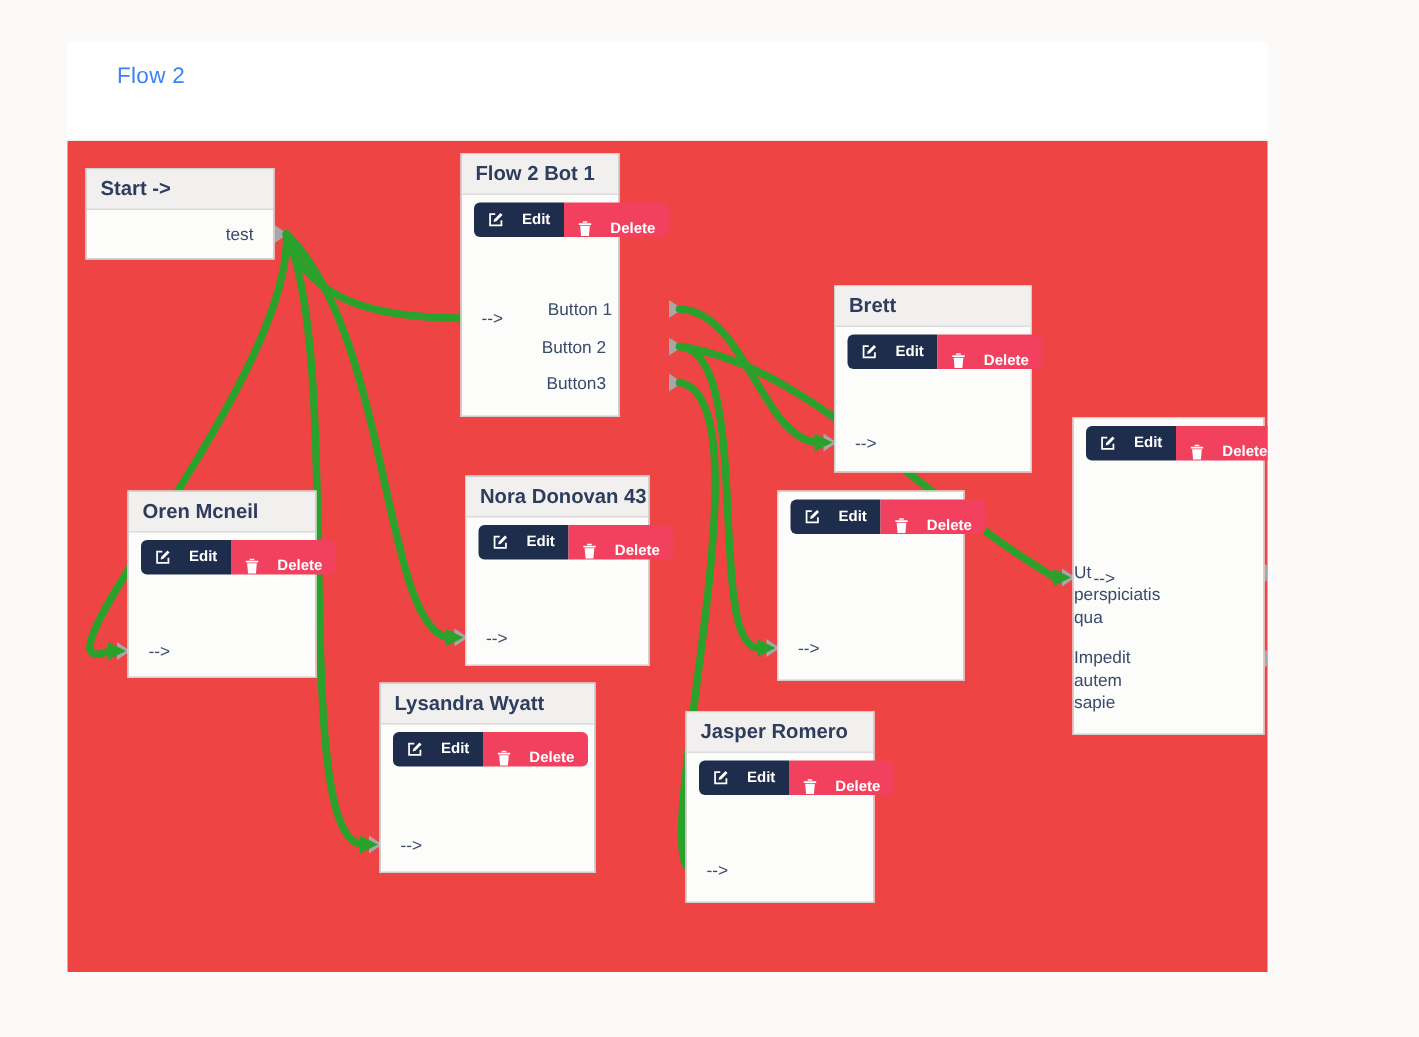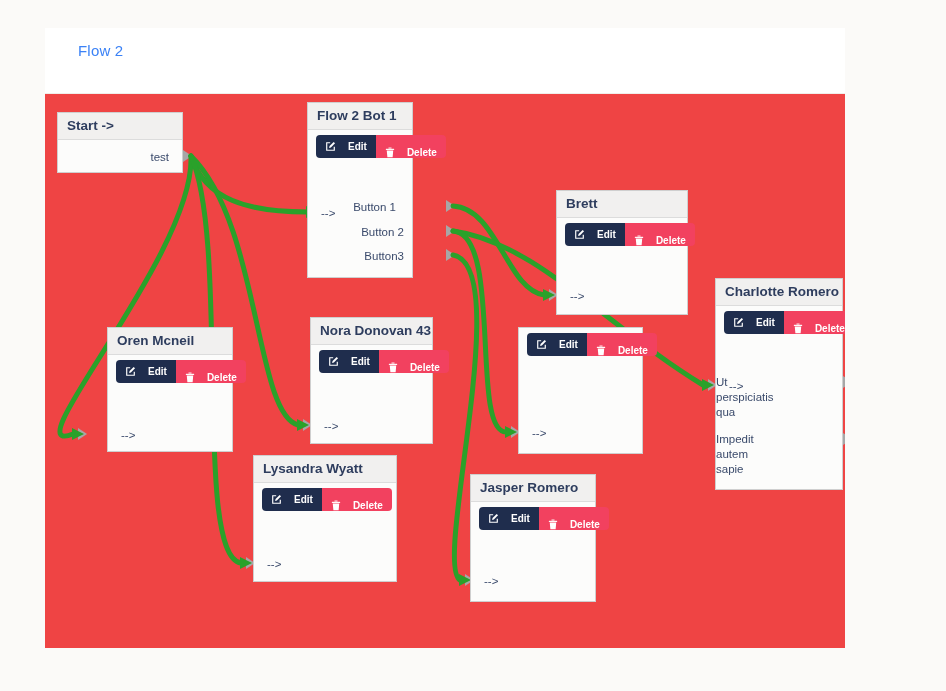--- a/index.html
+++ b/index.html
@@ -110,21 +110,21 @@
           <button class="btn btn-delete">
             <svg width="10" height="11" viewBox="0 0 14 16">
               <path d="M1 2.6h12v1.7H1z" fill="#fff"></path>
               <path d="M4.8.8h4.4v1.4H4.8z" fill="#fff"></path>
               <path d="M2.3 5.2h9.4L10.8 15H3.2z" fill="#fff"></path>
             </svg>
             <span>Delete</span>
           </button>
         </div>
         <div class="in-row" style="top: 98px;">--&gt;</div>
-        <div class="out-row" style="top: 92px; padding-right: 16px;">Button 1</div>
+        <div class="out-row" style="top: 92px; padding-right: 4px;">Button 1</div>
         <div class="out-row" style="top: 117px; padding-right: 8px;">Button 2</div>
         <div class="out-row" style="top: 141px; padding-right: 8px;">Button3</div>
       </div>
       <div class="node" style="left: 511px; top: 96px; width: 132px; height: 125px;">
         <div class="node-header">Brett</div>
         <div class="btn-row">
           <button class="btn btn-edit">
             <svg width="11" height="11" viewBox="0 0 16 16">
               <path d="M13.5 8.5v5h-11v-11h5" fill="none" stroke="#fff" stroke-width="1.7"></path>
               <path d="M6.6 7.4l6-6 2 2-6 6-2.7.7z" fill="#fff"></path>
@@ -135,21 +135,21 @@
             <svg width="10" height="11" viewBox="0 0 14 16">
               <path d="M1 2.6h12v1.7H1z" fill="#fff"></path>
               <path d="M4.8.8h4.4v1.4H4.8z" fill="#fff"></path>
               <path d="M2.3 5.2h9.4L10.8 15H3.2z" fill="#fff"></path>
             </svg>
             <span>Delete</span>
           </button>
         </div>
         <div class="in-row" style="top: 93px;">--&gt;</div>
       </div>
-      <div class="node" style="left: 40px; top: 233px; width: 126px; height: 125px; margin-left: 22px;">
+      <div class="node" style="left: 40px; top: 233px; width: 126px; height: 125px;">
         <div class="node-header">Oren Mcneil</div>
         <div class="btn-row">
           <button class="btn btn-edit">
             <svg width="11" height="11" viewBox="0 0 16 16">
               <path d="M13.5 8.5v5h-11v-11h5" fill="none" stroke="#fff" stroke-width="1.7"></path>
               <path d="M6.6 7.4l6-6 2 2-6 6-2.7.7z" fill="#fff"></path>
             </svg>
             <span>Edit</span>
           </button>
           <button class="btn btn-delete">
@@ -218,21 +218,21 @@
             <svg width="10" height="11" viewBox="0 0 14 16">
               <path d="M1 2.6h12v1.7H1z" fill="#fff"></path>
               <path d="M4.8.8h4.4v1.4H4.8z" fill="#fff"></path>
               <path d="M2.3 5.2h9.4L10.8 15H3.2z" fill="#fff"></path>
             </svg>
             <span>Delete</span>
           </button>
         </div>
         <div class="in-row" style="top: 93px;">--&gt;</div>
       </div>
-      <div class="node" style="left: 425px; top: 380px; width: 126px; height: 128px;">
+      <div class="node" style="left: 412px; top: 380px; width: 126px; height: 128px;">
         <div class="node-header">Jasper Romero</div>
         <div class="btn-row">
           <button class="btn btn-edit">
             <svg width="11" height="11" viewBox="0 0 16 16">
               <path d="M13.5 8.5v5h-11v-11h5" fill="none" stroke="#fff" stroke-width="1.7"></path>
               <path d="M6.6 7.4l6-6 2 2-6 6-2.7.7z" fill="#fff"></path>
             </svg>
             <span>Edit</span>
           </button>
           <button class="btn btn-delete">
@@ -240,21 +240,20 @@
               <path d="M1 2.6h12v1.7H1z" fill="#fff"></path>
               <path d="M4.8.8h4.4v1.4H4.8z" fill="#fff"></path>
               <path d="M2.3 5.2h9.4L10.8 15H3.2z" fill="#fff"></path>
             </svg>
             <span>Delete</span>
           </button>
         </div>
         <div class="in-row" style="top: 94px;">--&gt;</div>
       </div>
       <div class="node" style="left: 670px; top: 184px; width: 128px; height: 212px;">
-        <div class="node-header">Charlotte Romero</div>
         <div class="btn-row">
           <button class="btn btn-edit">
             <svg width="11" height="11" viewBox="0 0 16 16">
               <path d="M13.5 8.5v5h-11v-11h5" fill="none" stroke="#fff" stroke-width="1.7"></path>
               <path d="M6.6 7.4l6-6 2 2-6 6-2.7.7z" fill="#fff"></path>
             </svg>
             <span>Edit</span>
           </button>
           <button class="btn btn-delete">
             <svg width="10" height="11" viewBox="0 0 14 16">

